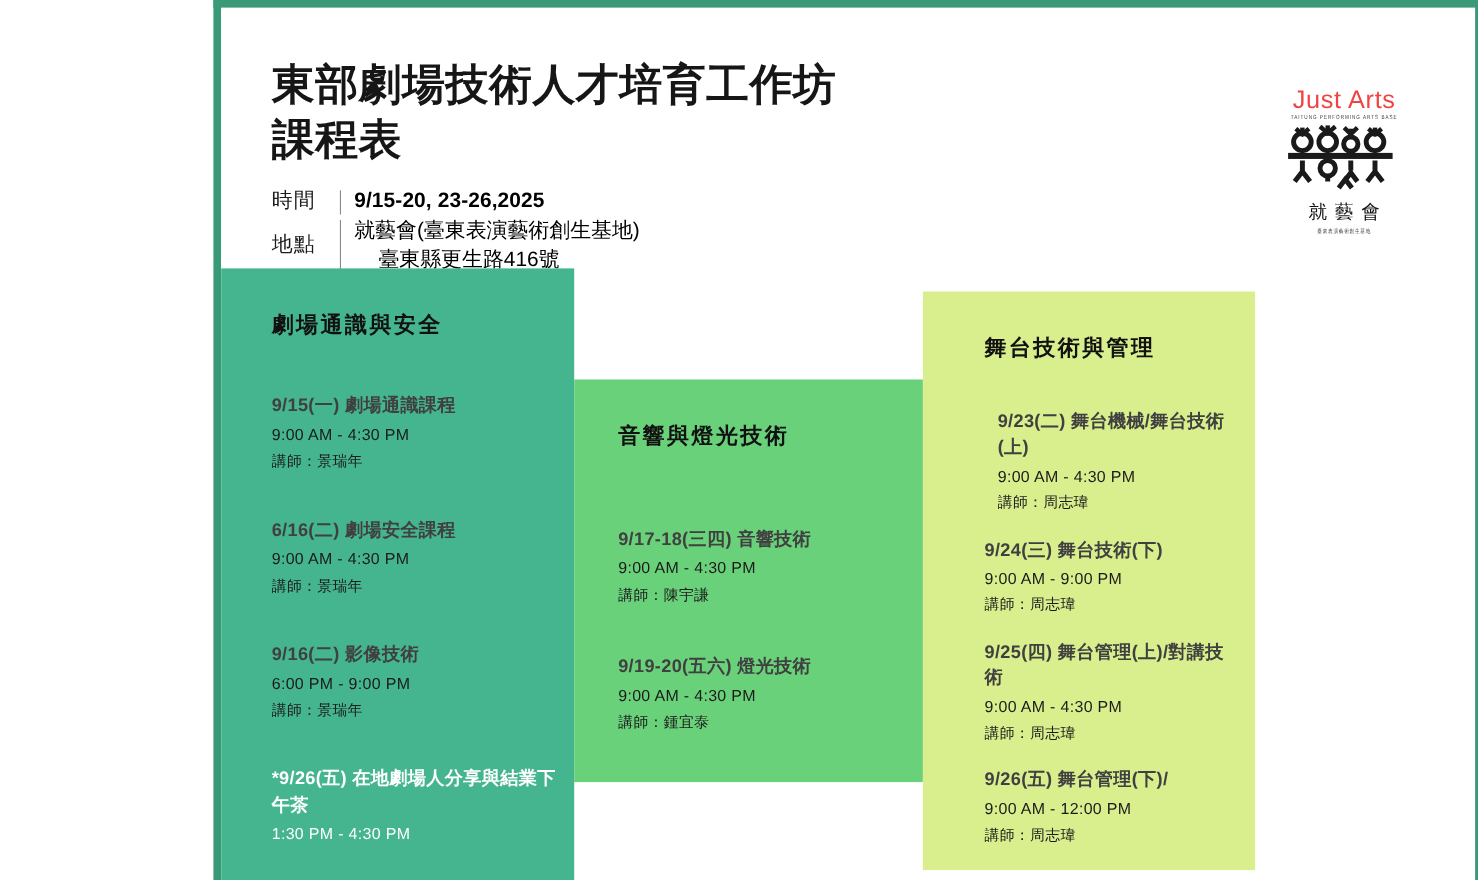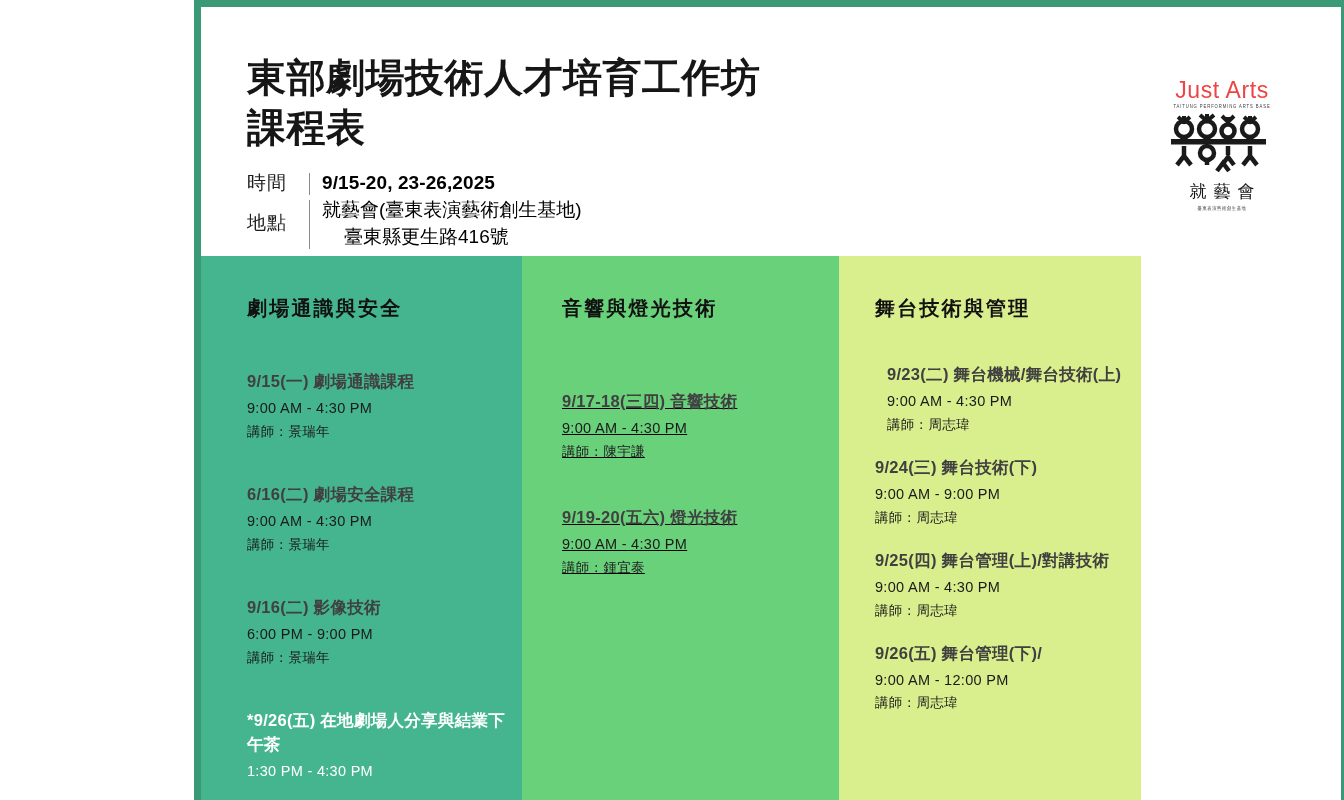--- a/index.html
+++ b/index.html
@@ -117,29 +117,30 @@
     color: #444;
     margin-top: 3px;
     transform: scaleY(1.25);
   }
 
   
   .columns {
     display: flex;
     flex: 1 1 auto;
     min-height: 0;
+    align-items: center;
   }
   .col {
     position: relative;
     padding: 40px 16px 0 0;
     overflow: hidden;
   }
   .col-1 { width: 321px; background: #44b58f; padding-left: 46px; }
   .col-2 { width: 317px; background: #6ad17b; padding-left: 40px; }
-  .col-3 { width: 302px; background: #d9ee8d; padding-left: 36px; }
+  .col-3 { width: 302px; background: #d9ee8d; padding-left: 56px; }
 
   .col-head {
     font-size: 20px;
     font-weight: 700;
     color: #111111;
     letter-spacing: 2.2px;
     line-height: 1.2;
   }
   .entries { margin-top: 48px; }
   .entry { margin-bottom: 28px; }
@@ -164,21 +165,21 @@
     line-height: 1.5;
     letter-spacing: 0.3px;
   }
   .entry.light .e-title,
   .entry.light .e-time,
   .entry.light .e-lect { color: #ffffff; }
   .entry.indent { padding-left: 12px; }
 
   .col-1 .entries { margin-top: 50px; }
   .col-1 .entry { margin-bottom: 41px; }
-  .col-2 .entries { margin-top: 70px; text-decoration: underline; }
+  .col-2 .entries { margin-top: 70px; }
   .col-2 .entry { margin-bottom: 44px; }
   .col-3 .entries { margin-top: 43px; }
   .col-3 .entry { margin-bottom: 21px; }
 </style>
 </head>
 <body>
 
 <div id="poster-root">
   <div id="poster-inner">
 

